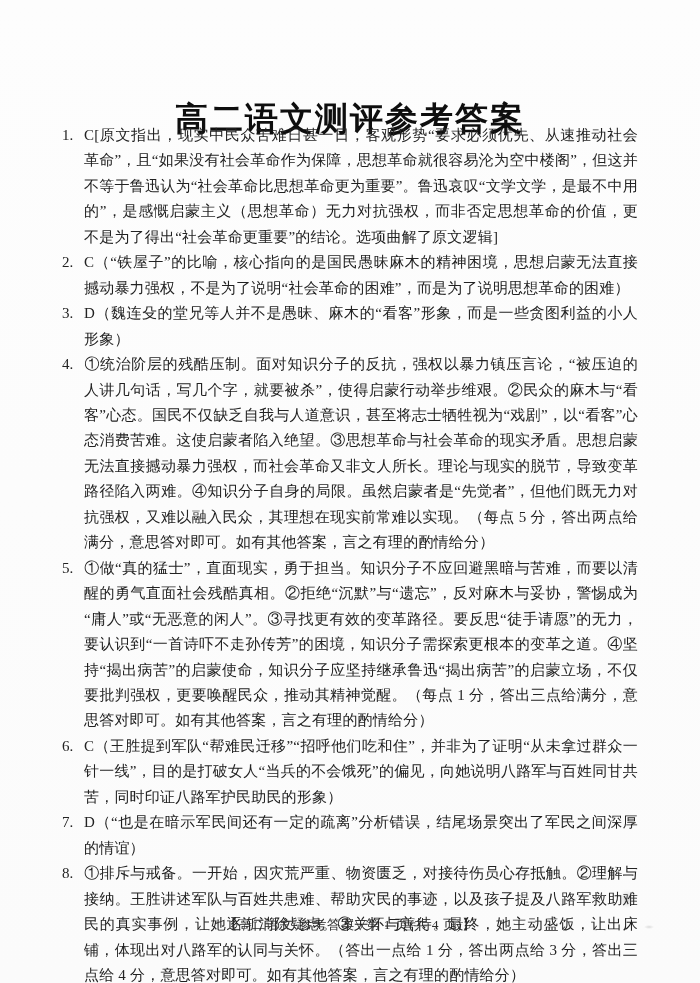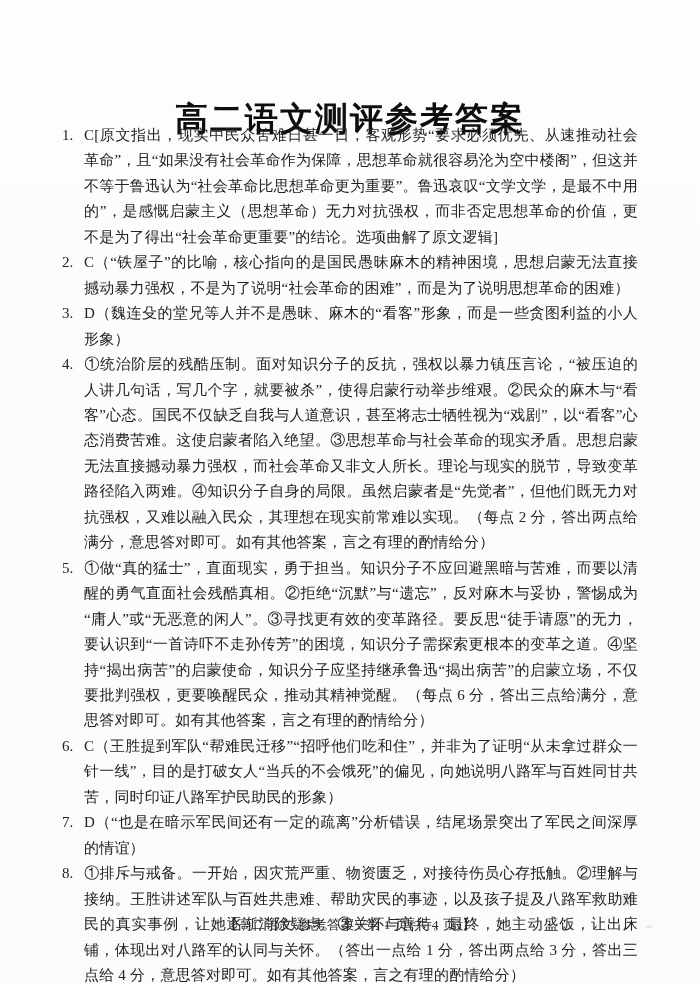--- a/index.html
+++ b/index.html
@@ -93,23 +93,23 @@
   <h1 class="doc-title">高二语文测评参考答案</h1>
 
   <div class="answers">
 
     <p class="answer"><span class="num">1.</span><span>C[原文指出，现实中民众苦难日甚一日，客观形势“要求必须优先、从速推动社会革命”，且“如果没有社会革命作为保障，思想革命就很容易沦为空中楼阁”，但这并不等于鲁迅认为“社会革命比思想革命更为重要”。鲁迅哀叹“文学文学，是最不中用的”，是感慨启蒙主义（思想革命）无力对抗强权，而非否定思想革命的价值，更不是为了得出“社会革命更重要”的结论。选项曲解了原文逻辑]</span></p>
 
     <p class="answer"><span class="num">2.</span><span>C（“铁屋子”的比喻，核心指向的是国民愚昧麻木的精神困境，思想启蒙无法直接撼动暴力强权，不是为了说明“社会革命的困难”，而是为了说明思想革命的困难）</span></p>
 
     <p class="answer"><span class="num">3.</span><span>D（魏连殳的堂兄等人并不是愚昧、麻木的“看客”形象，而是一些贪图利益的小人形象）</span></p>
 
-    <p class="answer"><span class="num">4.</span><span>①统治阶层的残酷压制。面对知识分子的反抗，强权以暴力镇压言论，“被压迫的人讲几句话，写几个字，就要被杀”，使得启蒙行动举步维艰。②民众的麻木与“看客”心态。国民不仅缺乏自我与人道意识，甚至将志士牺牲视为“戏剧”，以“看客”心态消费苦难。这使启蒙者陷入绝望。③思想革命与社会革命的现实矛盾。思想启蒙无法直接撼动暴力强权，而社会革命又非文人所长。理论与现实的脱节，导致变革路径陷入两难。④知识分子自身的局限。虽然启蒙者是“先觉者”，但他们既无力对抗强权，又难以融入民众，其理想在现实前常难以实现。（每点 2 分，答出两点给满分，意思答对即可。如有其他答案，言之有理的酌情给分）</span></p>
+    <p class="answer"><span class="num">4.</span><span>①统治阶层的残酷压制。面对知识分子的反抗，强权以暴力镇压言论，“被压迫的人讲几句话，写几个字，就要被杀”，使得启蒙行动举步维艰。②民众的麻木与“看客”心态。国民不仅缺乏自我与人道意识，甚至将志士牺牲视为“戏剧”，以“看客”心态消费苦难。这使启蒙者陷入绝望。③思想革命与社会革命的现实矛盾。思想启蒙无法直接撼动暴力强权，而社会革命又非文人所长。理论与现实的脱节，导致变革路径陷入两难。④知识分子自身的局限。虽然启蒙者是“先觉者”，但他们既无力对抗强权，又难以融入民众，其理想在现实前常难以实现。（每点 5 分，答出两点给满分，意思答对即可。如有其他答案，言之有理的酌情给分）</span></p>
 
-    <p class="answer"><span class="num">5.</span><span>①做“真的猛士”，直面现实，勇于担当。知识分子不应回避黑暗与苦难，而要以清醒的勇气直面社会残酷真相。②拒绝“沉默”与“遗忘”，反对麻木与妥协，警惕成为“庸人”或“无恶意的闲人”。③寻找更有效的变革路径。要反思“徒手请愿”的无力，要认识到“一首诗吓不走孙传芳”的困境，知识分子需探索更根本的变革之道。④坚持“揭出病苦”的启蒙使命，知识分子应坚持继承鲁迅“揭出病苦”的启蒙立场，不仅要批判强权，更要唤醒民众，推动其精神觉醒。（每点 6 分，答出三点给满分，意思答对即可。如有其他答案，言之有理的酌情给分）</span></p>
+    <p class="answer"><span class="num">5.</span><span>①做“真的猛士”，直面现实，勇于担当。知识分子不应回避黑暗与苦难，而要以清醒的勇气直面社会残酷真相。②拒绝“沉默”与“遗忘”，反对麻木与妥协，警惕成为“庸人”或“无恶意的闲人”。③寻找更有效的变革路径。要反思“徒手请愿”的无力，要认识到“一首诗吓不走孙传芳”的困境，知识分子需探索更根本的变革之道。④坚持“揭出病苦”的启蒙使命，知识分子应坚持继承鲁迅“揭出病苦”的启蒙立场，不仅要批判强权，更要唤醒民众，推动其精神觉醒。（每点 1 分，答出三点给满分，意思答对即可。如有其他答案，言之有理的酌情给分）</span></p>
 
     <p class="answer"><span class="num">6.</span><span>C（王胜提到军队“帮难民迁移”“招呼他们吃和住”，并非为了证明“从未拿过群众一针一线”，目的是打破女人“当兵的不会饿死”的偏见，向她说明八路军与百姓同甘共苦，同时印证八路军护民助民的形象）</span></p>
 
     <p class="answer"><span class="num">7.</span><span>D（“也是在暗示军民间还有一定的疏离”分析错误，结尾场景突出了军民之间深厚的情谊）</span></p>
 
     <p class="answer"><span class="num">8.</span><span>①排斥与戒备。一开始，因灾荒严重、物资匮乏，对接待伤员心存抵触。②理解与接纳。王胜讲述军队与百姓共患难、帮助灾民的事迹，以及孩子提及八路军救助难民的真实事例，让她逐渐消除疑虑。③关怀与善待。最终，她主动盛饭，让出床铺，体现出对八路军的认同与关怀。（答出一点给 1 分，答出两点给 3 分，答出三点给 4 分，意思答对即可。如有其他答案，言之有理的酌情给分）</span></p>
 
   </div>
 
   <div class="page-footer">【高二语文·参考答案▽第 1 页(共 4 页)】</div>

